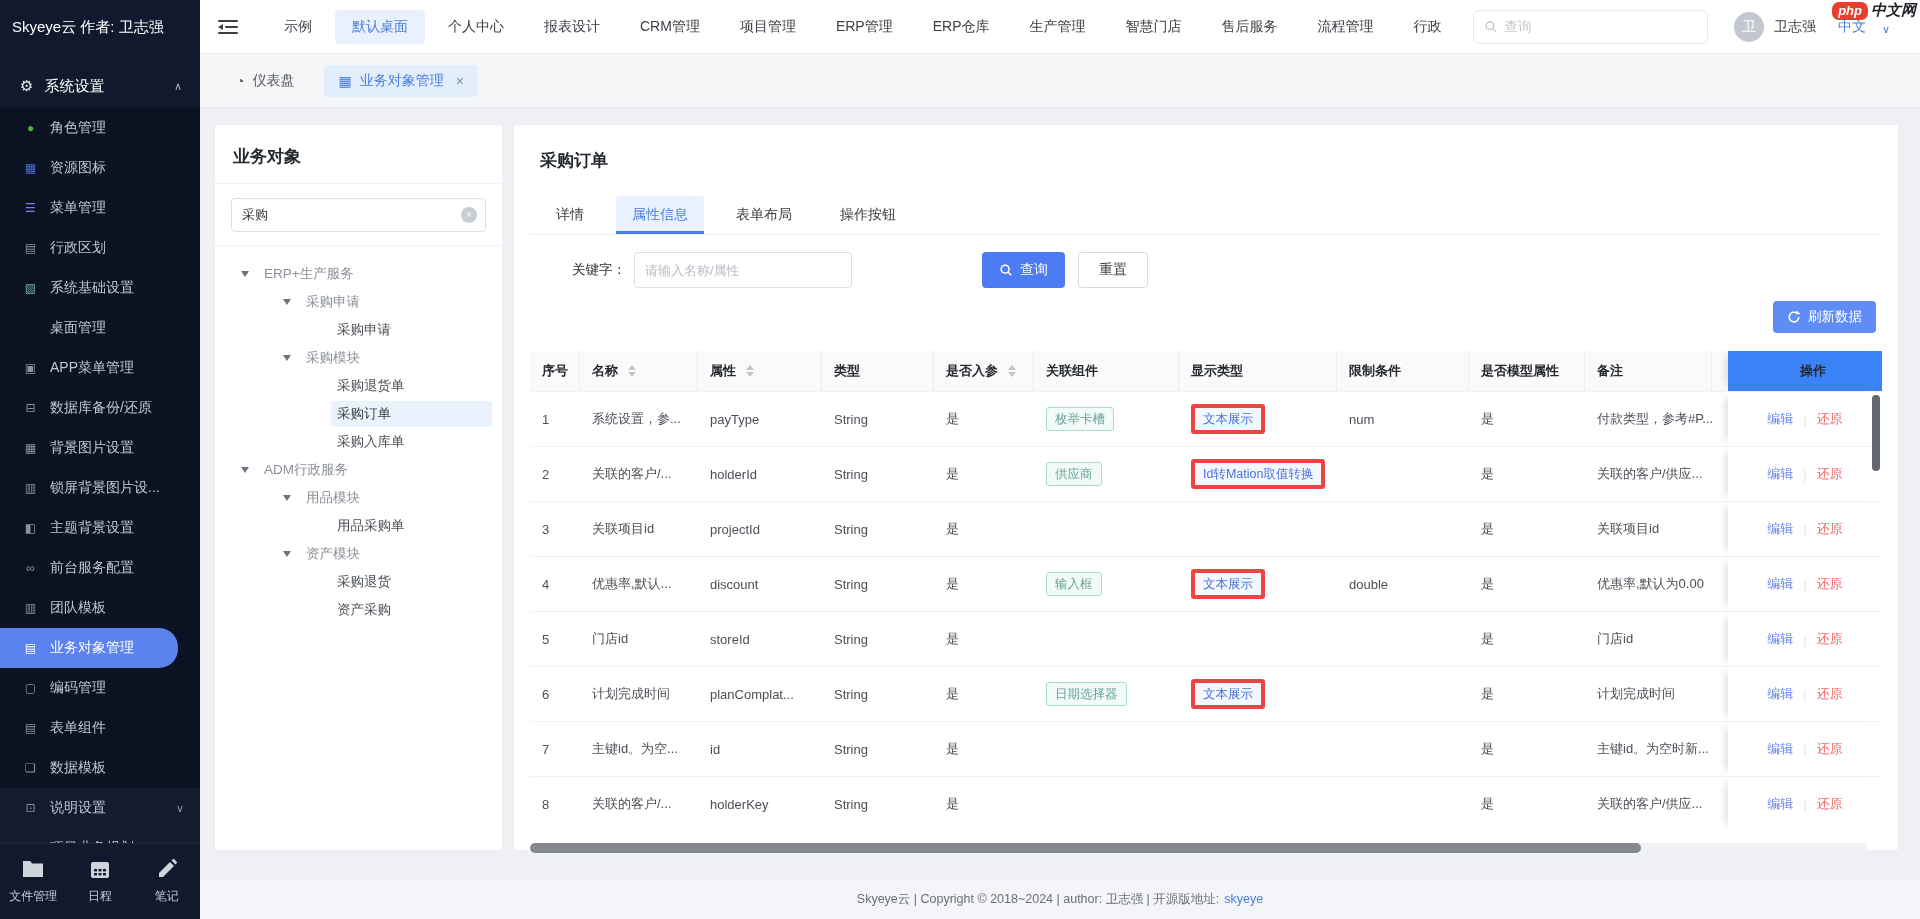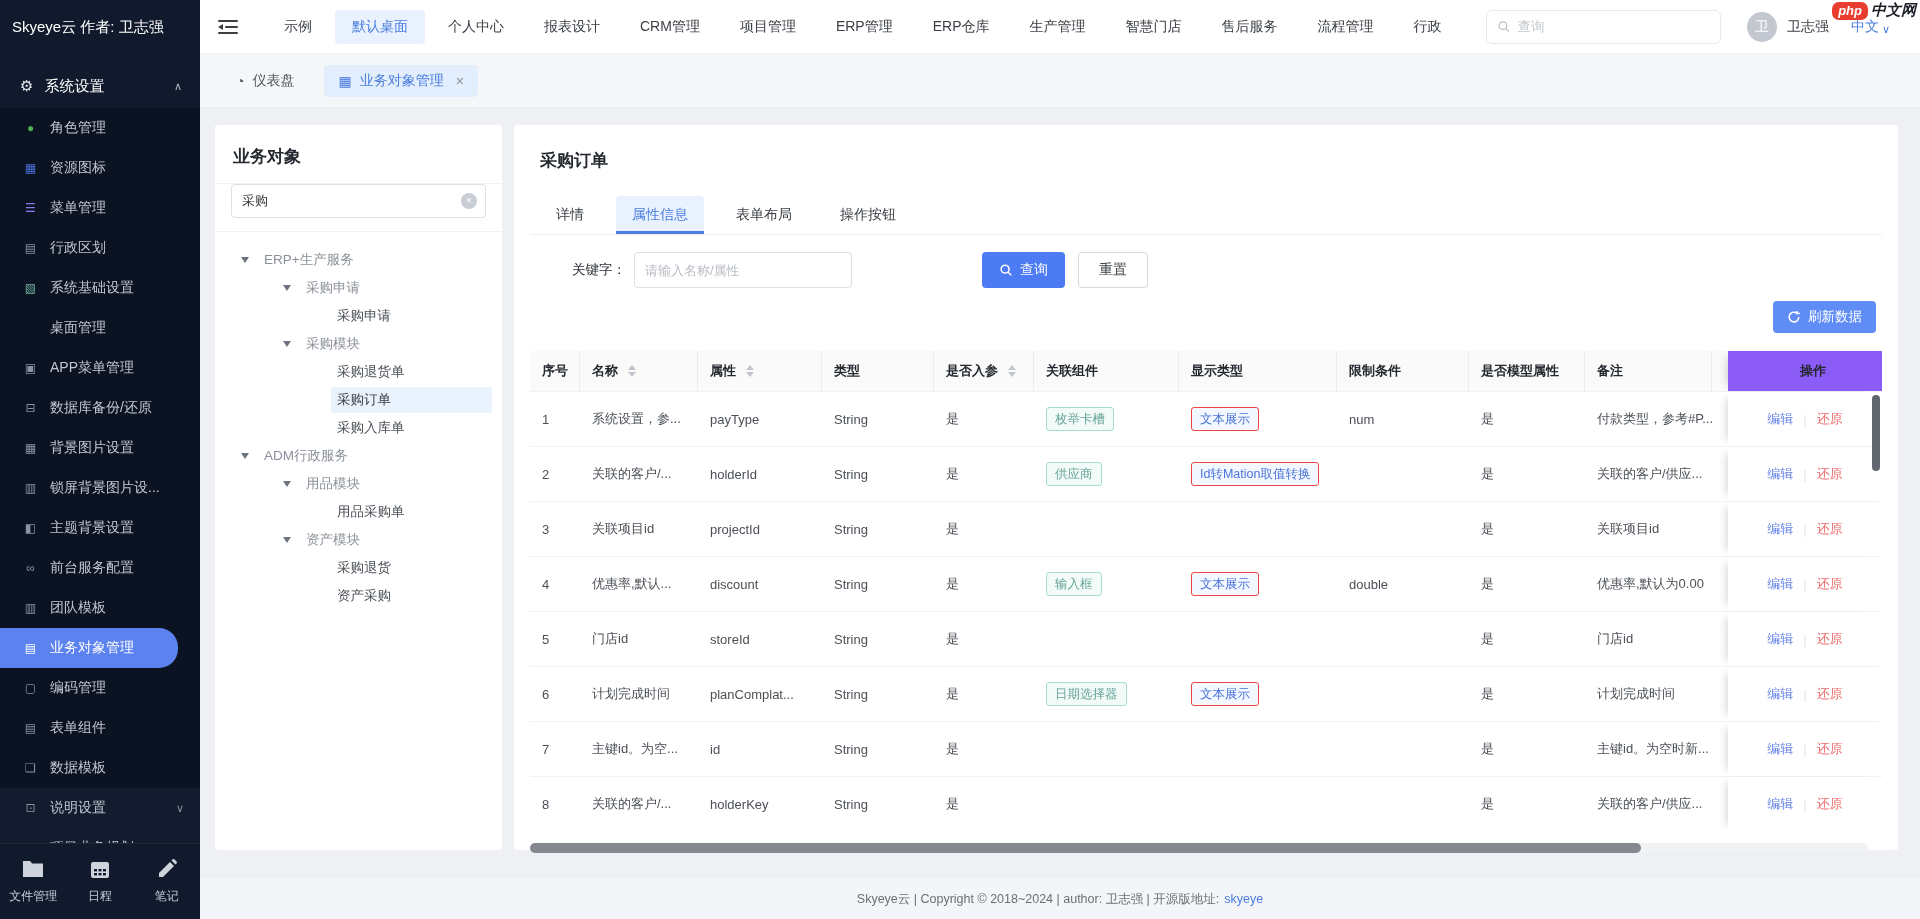--- a/index.html
+++ b/index.html
@@ -18,21 +18,21 @@
   .nav-item { padding:8px 17px; font-size:14px; color:#3a3f45; border-radius:4px; margin:0 3px;
     cursor:pointer; white-space:nowrap; }
   .nav-item.active { background:#e8f1fd; color:#4a7de0; }
   .top-search { margin-left:auto; width:235px; height:34px; border:1px solid #e7e9ee; border-radius:6px;
     display:flex; align-items:center; padding:0 10px; gap:7px; background:#fff; }
   .top-search input { border:none; outline:none; width:100%; font-size:13.5px; color:#333; }
   .top-search input::placeholder { color:#c2c6cc; }
   .avatar { margin-left:26px; width:30px; height:30px; border-radius:50%; background:#c3c7cf; color:#fff;
     display:flex; align-items:center; justify-content:center; font-size:14px; flex:none; }
   .user-name { margin-left:10px; font-size:14px; color:#3a3f45; white-space:nowrap; }
-  .lang { margin:0 30px 0 22px; font-size:14px; color:#4a7de0; display:flex; align-items:flex-end; gap:3px;
+  .lang { margin:0 30px 0 22px; font-size:14px; color:#4a7de0; display:flex; align-items:flex-end; gap:16px;
     white-space:nowrap; cursor:pointer; }
   .lang .lang-caret { font-size:11px; }
   .php-badge { position:absolute; top:1px; right:4px; display:flex; align-items:center; gap:3px; z-index:20; }
   .php-logo { background:#e93d2f; color:#fff; font-weight:bold; font-style:italic; border-radius:7px;
     padding:1px 6px 2px; font-size:13px; }
   .php-site { color:#1d2127; font-weight:bold; font-style:italic; font-size:15px; }
 
   
   .tabbar { position:absolute; left:200px; top:54px; right:0; height:54px; background:#f5f6f8;
     border-bottom:1px solid #e9eaee; display:flex; align-items:center; padding-left:22px; gap:16px; }
@@ -59,21 +59,21 @@
   .side-group .g-caret { margin-left:auto; font-size:11px; color:#8b93a3; }
   .dock { position:absolute; bottom:0; left:0; width:200px; height:76px; background:#101a2c;
     border-top:1px solid #1c2738; display:flex;justify-content:center; }
   .dock-item { flex:1; display:flex; flex-direction:column; align-items:center; justify-content:center;
     gap:6px; font-size:12px; color:#c6ccd6; cursor:pointer; }
 
   
   .content { position:absolute; left:200px; top:108px; right:0; bottom:0; background:#eef0f4; }
   .left-card { position:absolute; left:15px; top:17px; width:287px; height:725px; background:#fff; border-radius:3px; }
   .lp-title { padding:20px 18px 15px; font-size:17px; font-weight:bold; color:#24292f; border-bottom:1px solid #f0f1f4; }
-  .lp-search { margin:0 16px 13px; position:relative; }
+  .lp-search { margin:14px 16px 13px; position:relative; }
   .lp-input { width:100%; height:34px; border:1px solid #dcdfe6; border-radius:4px; padding:0 30px 0 10px;
     font-size:13px; color:#333; outline:none; }
   .clear { position:absolute; right:9px; top:9px; width:16px; height:16px; border-radius:50%; background:#c9cdd4;
     color:#fff; font-size:10px; line-height:16px; text-align:center; cursor:pointer; }
   .lp-div { border-top:1px solid #f0f1f4; }
   .tree { padding:14px 10px; }
   .tree-row { height:28px; display:flex; align-items:center; font-size:13.5px; color:#8a9099; cursor:pointer; }
   .tree-row.leaf { color:#4b5057; }
   .tcaret { width:0; height:0; border-left:4.5px solid transparent; border-right:4.5px solid transparent;
     border-top:6px solid #6d7380; margin-right:9px; flex:none; }
@@ -100,32 +100,32 @@
   .refresh-row { margin-top:13px; display:flex; justify-content:flex-end; padding-right:6px; }
   .btn-refresh { height:32px; padding:0 14px; background:#5f8df5; color:#fff; border:none; border-radius:4px;
     font-size:13.5px; display:flex; align-items:center; gap:7px; cursor:pointer; }
 
   
   .table { margin-top:18px; position:relative; }
   .thead { display:flex; background:#fafafa; height:40px; align-items:center; }
   .th { font-weight:bold; font-size:13px; color:#24292f; padding-left:12px; display:flex; align-items:center;
     height:100%; border-right:1px solid #ececf0; white-space:nowrap; overflow:hidden; }
   .th.th-op { margin-left:auto; border-right:none; justify-content:center; padding-left:16px;
-    box-shadow:-8px 0 8px -6px rgba(0,0,0,.15); background:#8b5cf6; }
+    box-shadow:-8px 0 8px -6px rgba(0,0,0,.15); background:#3b82f6; }
   .sort { display:inline-flex; flex-direction:column; gap:2px; margin-left:10px; cursor:pointer; }
   .sort i { width:0; height:0; border-left:4px solid transparent; border-right:4px solid transparent; display:block; }
   .sort .up { border-bottom:5px solid #c2c6cc; }
   .sort .down { border-top:5px solid #c2c6cc; }
   .tr { display:flex; height:55px; align-items:center; border-top:1px solid #f0f2f5; font-size:13px; color:#4b5057; }
   .td { padding-left:12px; white-space:nowrap; overflow:hidden; height:100%; display:flex; align-items:center; }
   .td.td-op { margin-left:auto; justify-content:center; padding-left:0;
     box-shadow:-8px 0 8px -6px rgba(0,0,0,.15); background:#fff; }
   .tag { display:inline-block; padding:3px 8px; border-radius:3px; font-size:12.5px; line-height:1.3; }
   .tag-green { background:#f2fbf8; border:1px solid #a6ddcf; color:#67a399; }
-  .tag-blue { background:#f3f7ff; border:1px solid #ef4444; color:#4a73d8; }
+  .tag-blue { background:#f3f7ff; border:4px solid #ef4444; color:#4a73d8; }
   .lnk-edit { color:#6584e8; cursor:pointer; }
   .lnk-res { color:#ef6b6b; cursor:pointer; }
   .op-div { color:#e3e5e9; margin:0 10px; }
   .v-thumb { position:absolute; right:2px; top:44px; width:8px; height:76px; background:#62676d; border-radius:4px; }
   .h-scroll { position:absolute; left:0; right:14px; top:492px; height:10px; background:#f1f2f4; border-radius:5px; }
   .h-thumb { width:83%; height:10px; background:#85898f; border-radius:5px; }
 
   .footer { position:absolute; left:0; right:0; bottom:0; height:40px; display:flex; align-items:center;
     justify-content:center; font-size:12.5px; color:#6a6f76; background:#f4f5f8; }
   .flink { color:#4a7de0; margin-left:5px; text-decoration:none; cursor:pointer; }

